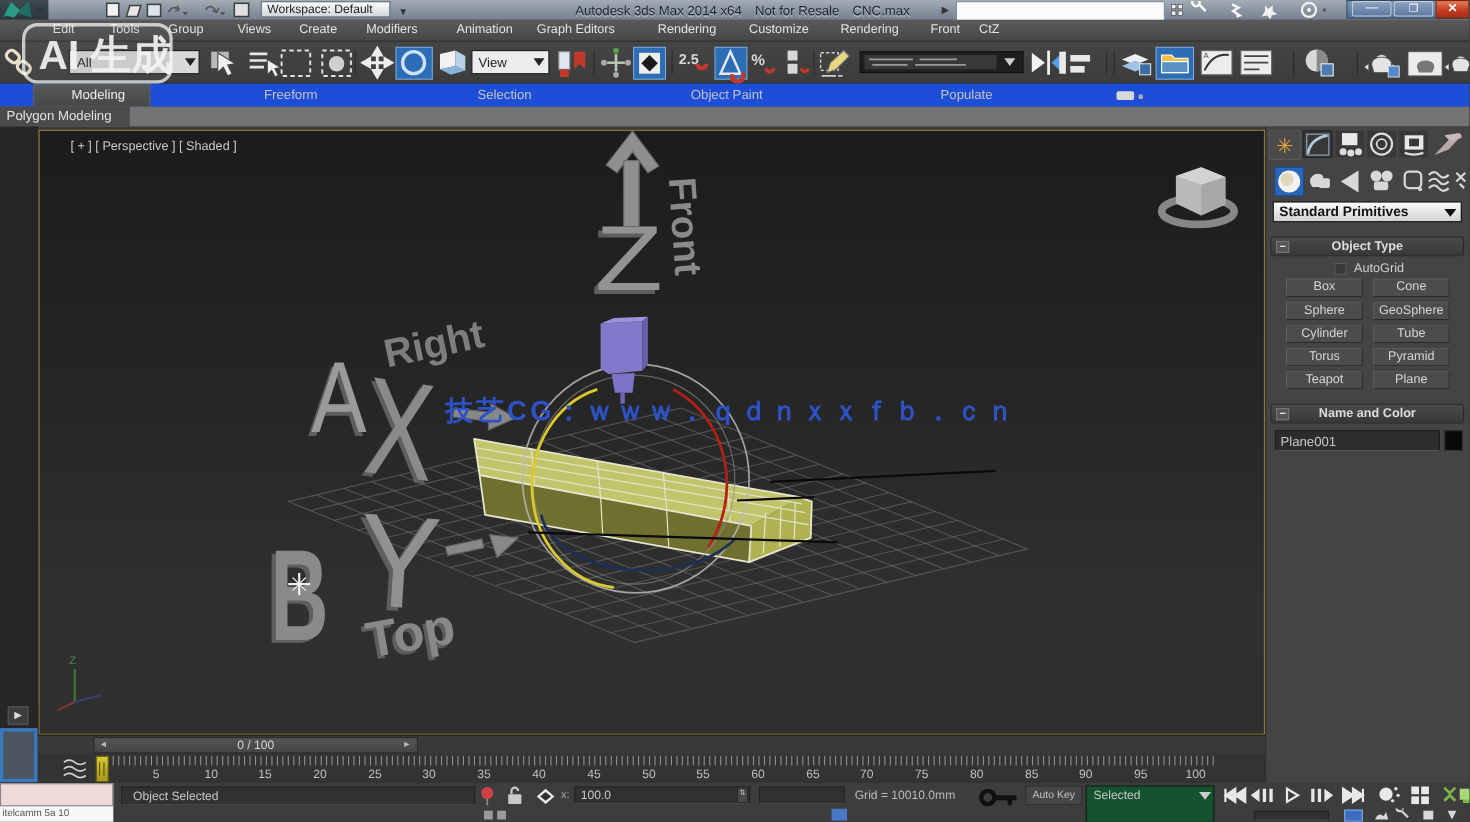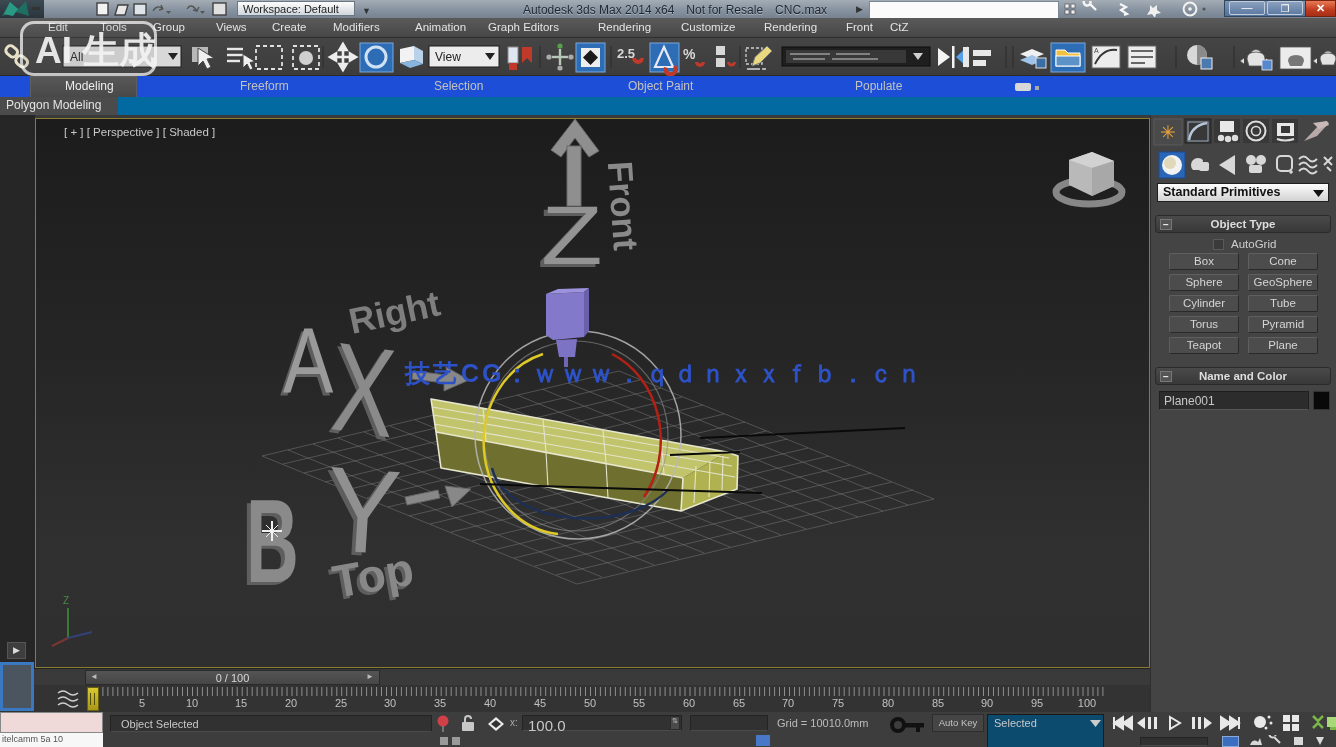--- a/index.html
+++ b/index.html
@@ -9,21 +9,21 @@
   background:linear-gradient(#a4adb5, #8793a0 55%, #76828f); }
 #menubar { left:0; top:18px; width:1336px; height:20px;
   background:linear-gradient(#5a5a5a,#474747); border-bottom:1px solid #2e2e2e;
   color:#e3e3e3; font-size:11.5px; }
 #menubar span { position:absolute; top:3px; }
 #toolbar { left:0; top:38px; width:1336px; height:38px;
   background:linear-gradient(#454545,#3c3c3c); border-bottom:1px solid #2a2a2a; }
 #ribbon { left:0; top:76px; width:1336px; height:21px; background:#1d4ed8;
   color:#c2c2c2; font-size:12px; }
 #ribbon span { position:absolute; top:3px; }
-#polymod { left:0; top:97px; width:1336px; height:18px; background:#0369a1; }
+#polymod { left:0; top:97px; width:1336px; height:18px; background:#737373; }
 
 #leftstrip { left:0; top:115px; width:35px; height:553px; background:#262626; }
 #viewport { left:35px; top:118px; width:1115px; height:550px;
   background:linear-gradient(#1c1c1c, #262626 45%, #303030 78%, #2f2f2f);
   border:1px solid #8a7d2f; }
 #rpanel { left:1150px; top:115px; width:186px; height:597px; background:#444; border-left:1px solid #2e2e2e; }
 
 #tslider { left:0; top:668px; width:1150px; height:17px; background:#3a3a3a; border-top:1px solid #222;}
 #ruler { left:0; top:685px; width:1150px; height:27px; background:#333; }
 #statusbar { left:0; top:712px; width:1336px; height:35px; background:#3d3d3d; }
@@ -729,31 +729,31 @@
  <div class="abs inset" style="left:110px;top:3px;width:322px;height:17px;color:#c8c8c8;font-size:11px;padding:2px 0 0 10px">Object Selected</div>
  <svg class="abs" style="left:434px;top:2px" width="250" height="20">
   <circle cx="9" cy="7" r="5.5" fill="#d04048"></circle>
       <path d="M 9,12 L 9,18" stroke="#888" stroke-width="1.5"></path>
   <rect x="28" y="8" width="12" height="9" rx="1" fill="#c8c8c8"></rect>
       <path d="M 31,8 v -3 a 3,3 0 0 1 6,0" stroke="#c8c8c8" stroke-width="2" fill="none"></path>
   <polygon points="62,3 70,10 62,17 54,10" fill="#ececec"></polygon>
       <polygon points="62,6 67,10 62,14 57,10" fill="#333"></polygon>
  </svg>
  <span class="abs" style="left:510px;top:5px;color:#aaa;font-size:10px">x:</span>
- <div class="abs inset" style="left:522px;top:3px;width:160px;height:16px;color:#c8c8c8;font-size:15px;padding:1px 0 0 5px">100.0</div>
+ <div class="abs inset" style="left:522px;top:3px;width:160px;height:16px;color:#c8c8c8;font-size:11px;padding:1px 0 0 5px">100.0</div>
  <div class="abs" style="left:670px;top:4px;width:10px;height:14px;background:#4a4a4a;border:1px solid #2a2a2a;color:#bbb;font-size:7px;text-align:center">⇅</div>
  <div class="abs inset" style="left:690px;top:3px;width:78px;height:16px"></div>
  <div class="abs" style="left:777px;top:5px;color:#bcbcbc;font-size:11px">Grid = 10010.0mm</div>
  <svg class="abs" style="left:888px;top:2px" width="40" height="22">
   <circle cx="10" cy="11" r="6" fill="none" stroke="#111" stroke-width="4"></circle>
   <rect x="16" y="9" width="20" height="4.5" fill="#111"></rect>
       <rect x="28" y="13" width="4" height="5" fill="#111"></rect>
  </svg>
  <div class="abs" style="left:932px;top:2px;width:52px;height:18px;background:#454545;border:1px solid #2d2d2d;color:#c4c4c4;font-size:9.5px;text-align:center;padding-top:2px">Auto Key</div>
- <div class="abs" style="left:987px;top:2px;width:117px;height:34px;background:#0c4a6e;border:1px solid #1a1a1a;color:#c8c8c8;font-size:11px;padding:2px 0 16px 6px">Selected</div>
+ <div class="abs" style="left:987px;top:2px;width:117px;height:34px;background:#14532d;border:1px solid #1a1a1a;color:#c8c8c8;font-size:11px;padding:2px 0 16px 6px">Selected</div>
  <svg class="abs" style="left:1090px;top:8px" width="12" height="8">
       <polygon points="0,0 11,0 5.5,7" fill="#ccc"></polygon>
     </svg>
  
  <g></g>
  <svg class="abs" style="left:1108px;top:0" width="228" height="24">
   <g fill="#e8e8e8">
    <path d="M 6,5 v 12 M 6,11 l 9,-6 v 12 z M 15,11 l 9,-6 v 12 z" stroke="#e8e8e8" stroke-width="2"></path>
    <path d="M 37,5 l -8,6 8,6 z M 40,5 h 3 v 12 h -3 z M 46,5 h 3 v 12 h -3 z"></path>
    <path d="M 62,5 l 10,6 -10,6 z" fill="none" stroke="#e8e8e8" stroke-width="2"></path>

